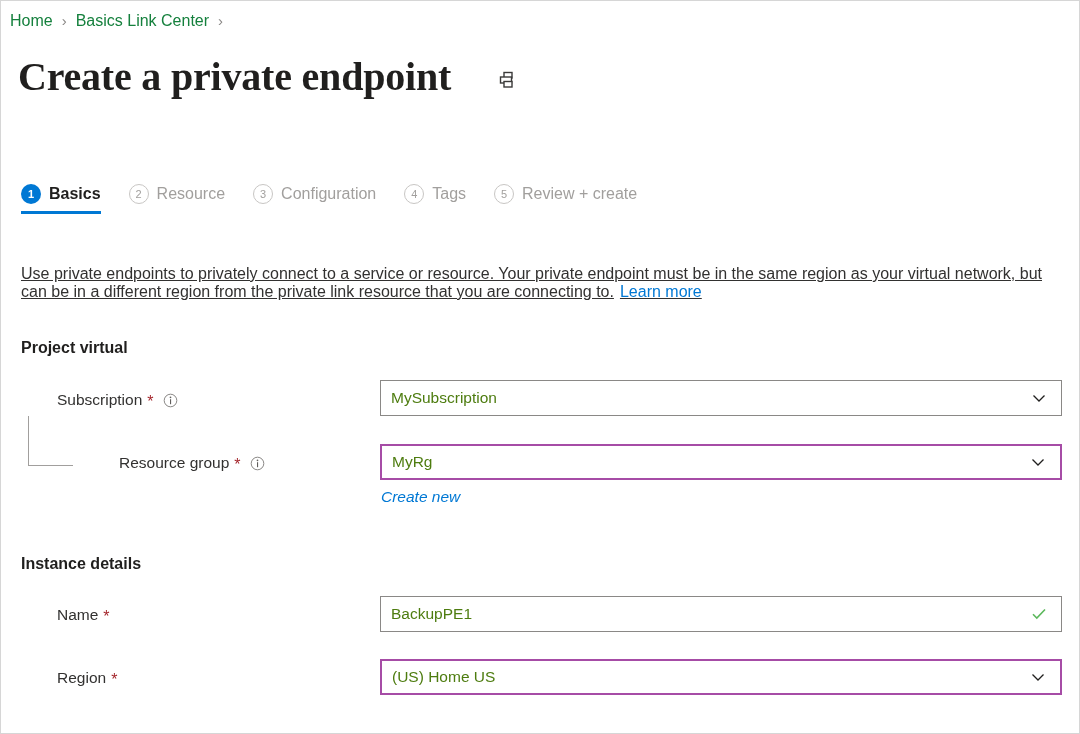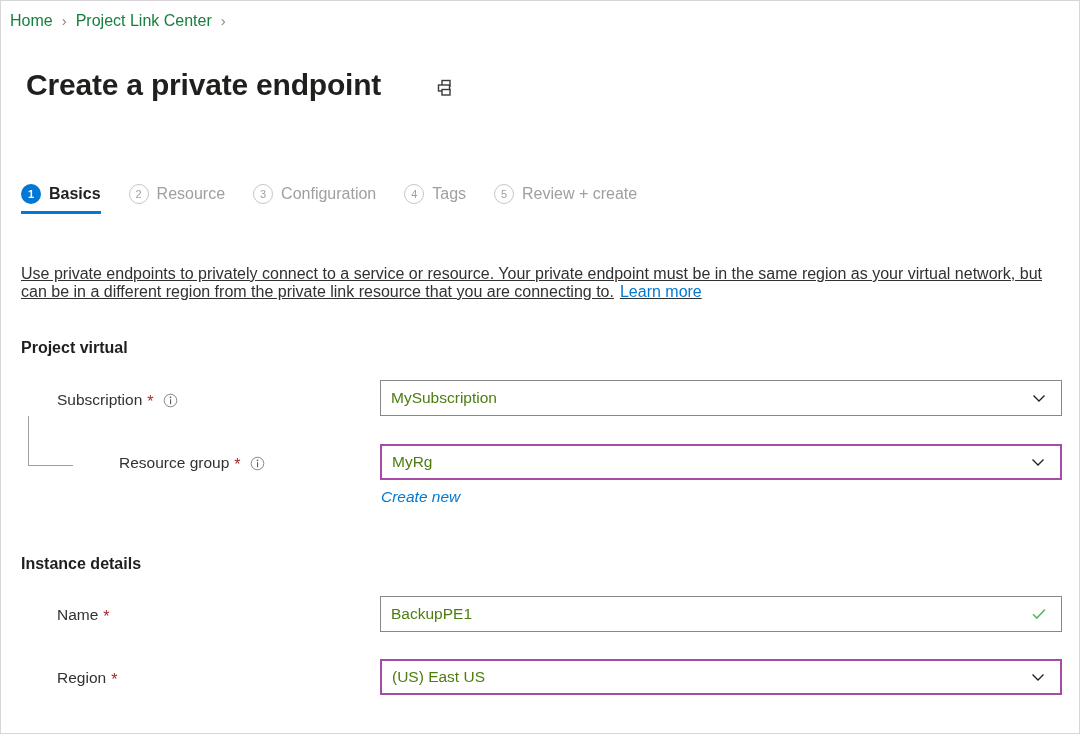--- a/index.html
+++ b/index.html
@@ -47,27 +47,28 @@
 
   
   .title-row {
     position: absolute;
     left: 9px;
     top: 48px;
     display: flex;
     align-items: center;
   }
   .page-title {
-    font-size: 30px;
+    font-size: 40px;
     font-weight: 600;
     color: #201f1e;
     letter-spacing: -0.2px;
     line-height: 40px;
-    margin: 16px;
+    margin: 8px;
     white-space: nowrap;
+    font-family: Liberation Serif, serif;
   }
   .print-btn {
     margin-left: 36px;
     width: 26px; height: 26px;
     display: flex; align-items: center; justify-content: center;
     cursor: pointer;
     margin-top: 6px;
   }
 
   
@@ -228,21 +229,21 @@
   }
 </style>
 </head>
 <body>
 
 <div class="page">
 
   <nav class="breadcrumb">
     <a class="crumb-link">Home</a>
     <span class="crumb-sep">›</span>
-    <a class="crumb-link">Project Link Center</a>
+    <a class="crumb-link">Basics Link Center</a>
     <span class="crumb-sep">›</span>
   </nav>
 
   <div class="title-row">
     <h1 class="page-title">Create a private endpoint</h1>
     <span class="print-btn">
       <svg width="20" height="20" viewBox="0 0 20 20" aria-hidden="true">
         <rect x="6" y="2.5" width="8" height="5.5" fill="none" stroke="#3b3a39" stroke-width="1.4"></rect>
         <rect x="2.5" y="7" width="11" height="6" fill="#ffffff" stroke="#3b3a39" stroke-width="1.4"></rect>
         <rect x="6" y="11.5" width="8" height="5.5" fill="#ffffff" stroke="#3b3a39" stroke-width="1.4"></rect>
@@ -340,21 +341,21 @@
       </svg>
     </span>
   </div>
 
   <div class="field-label" id="lbl-region">
     <span>Region</span>
     <span class="req">*</span>
   </div>
 
   <div class="ctl focused" id="ctl-region">
-    <span class="val">(US) East US</span>
+    <span class="val">(US) Home US</span>
     <span class="chev">
       <svg width="18" height="18" viewBox="0 0 18 18" aria-hidden="true">
         <path d="M3.5 6.5 L9 12 L14.5 6.5" fill="none" stroke="#201f1e" stroke-width="1.3"></path>
       </svg>
     </span>
   </div>
 
 </div>
 
 </body></html>

